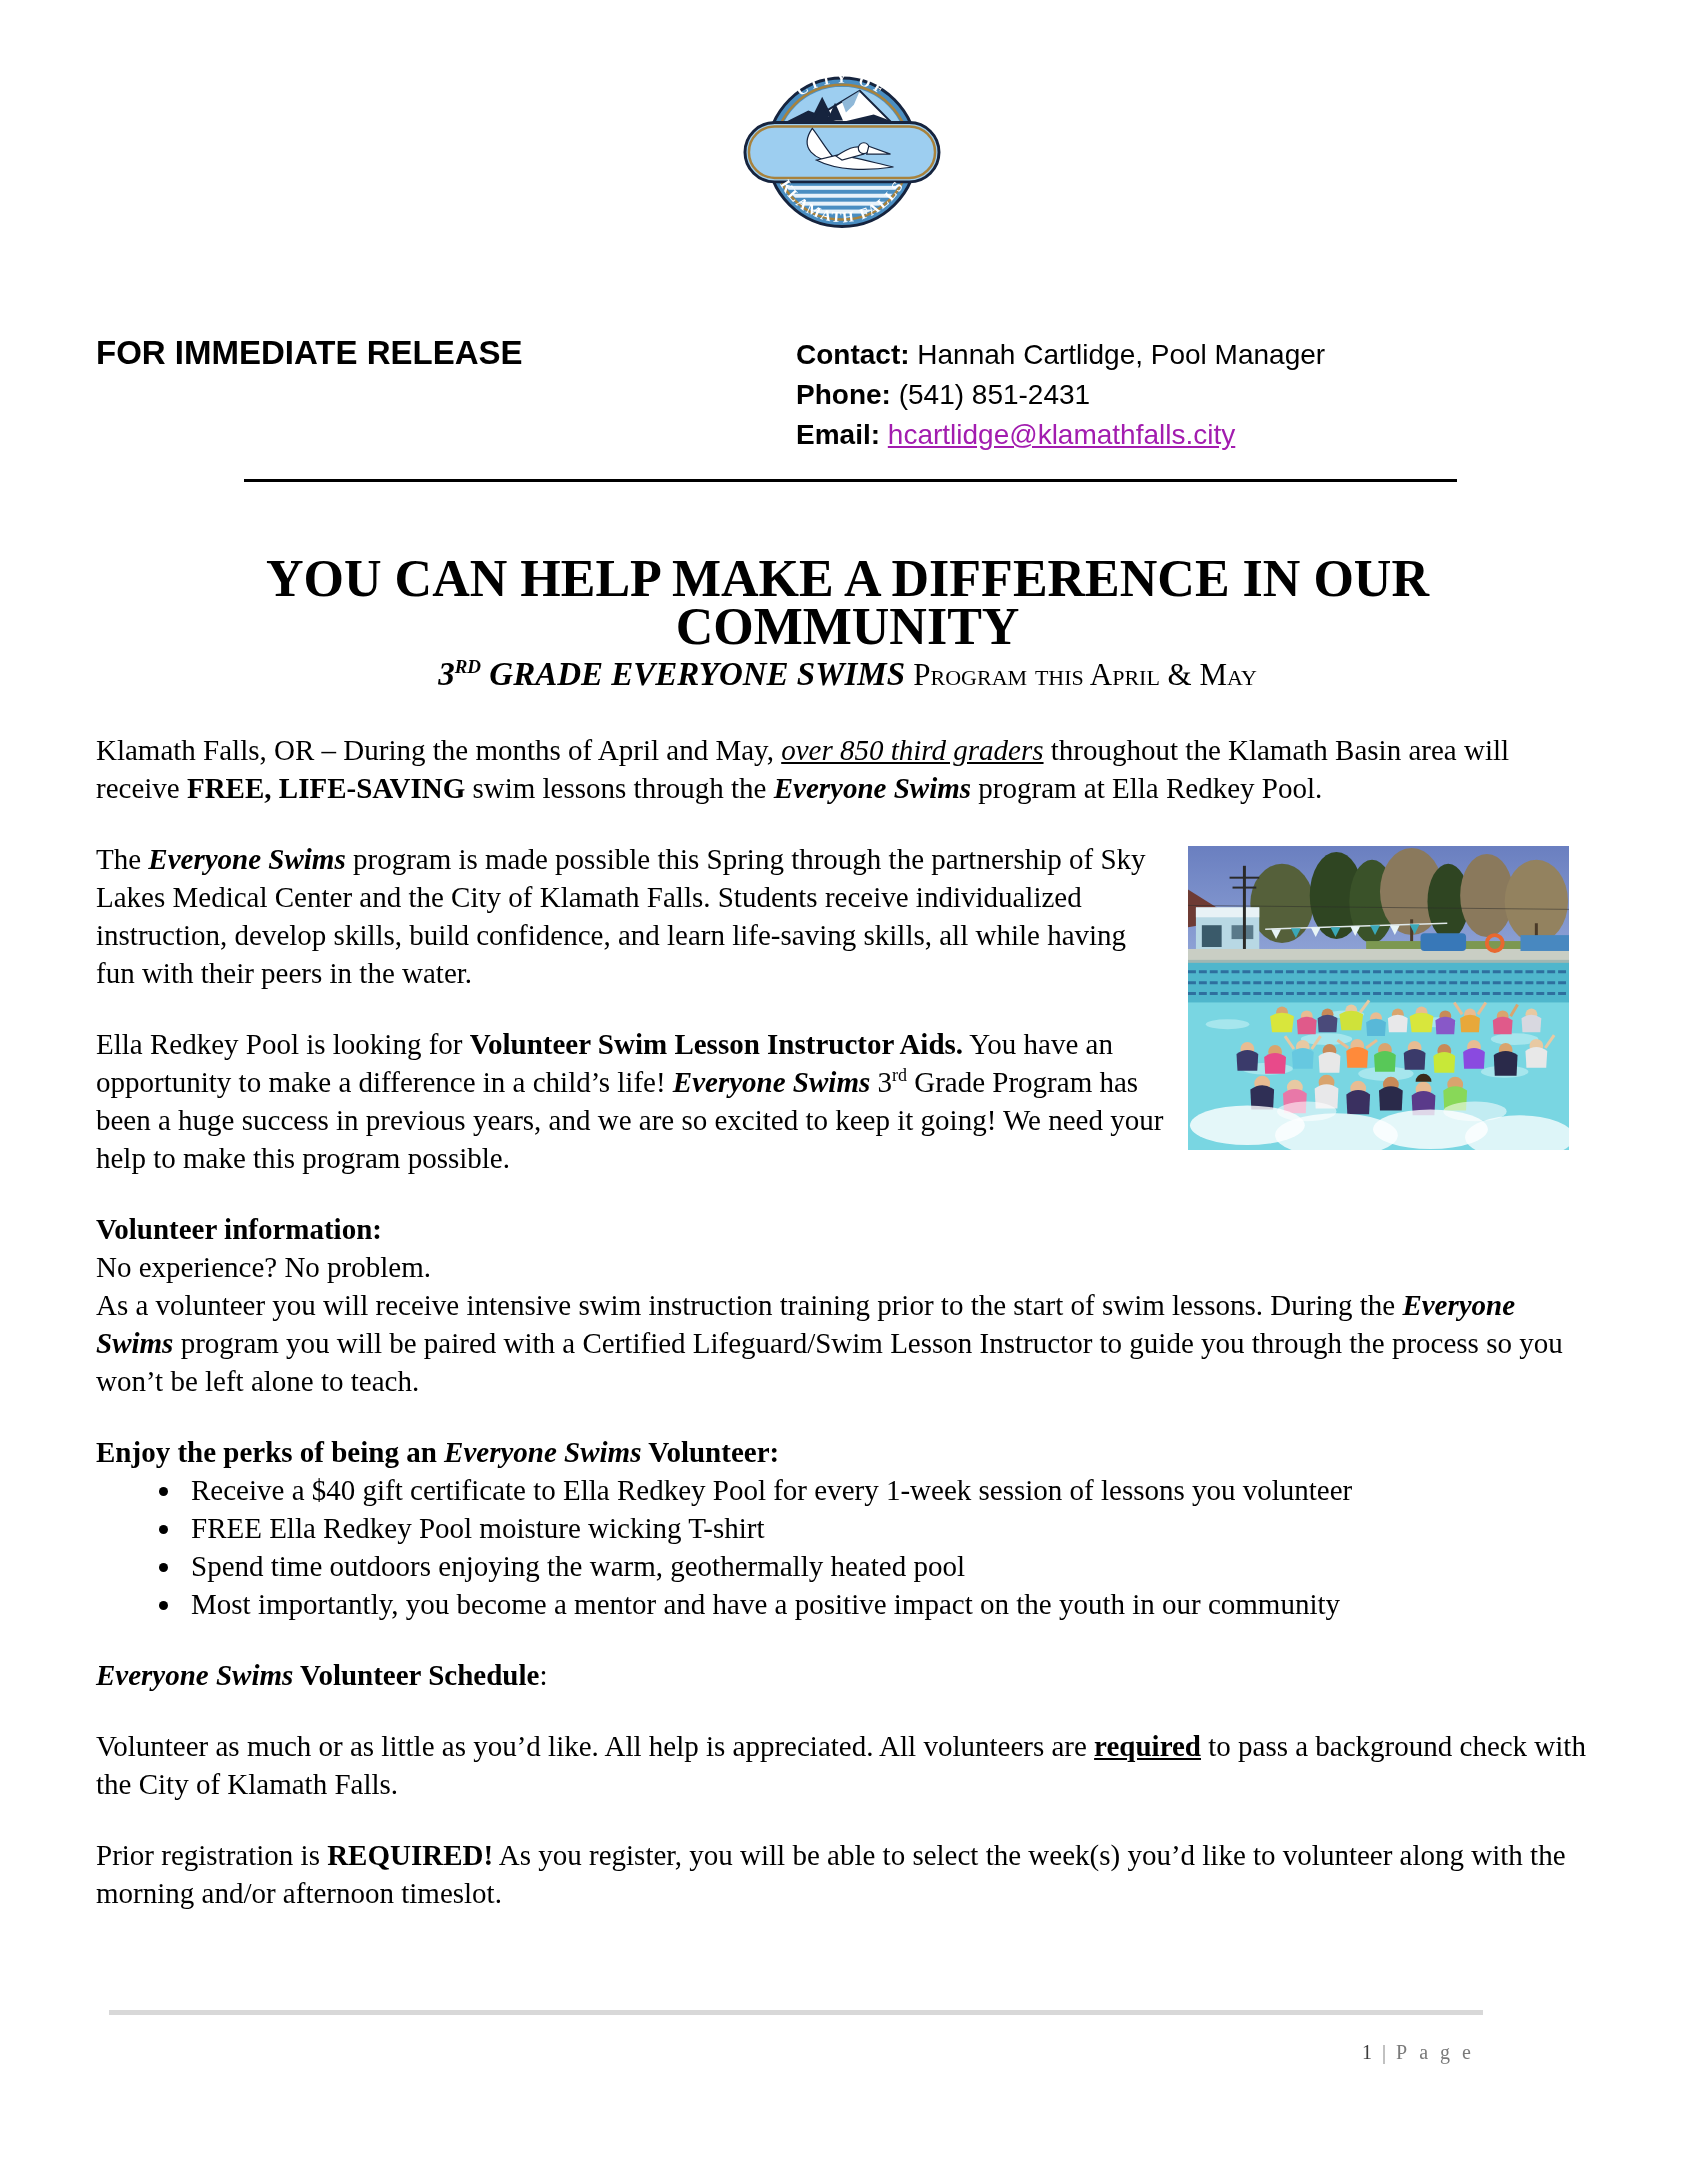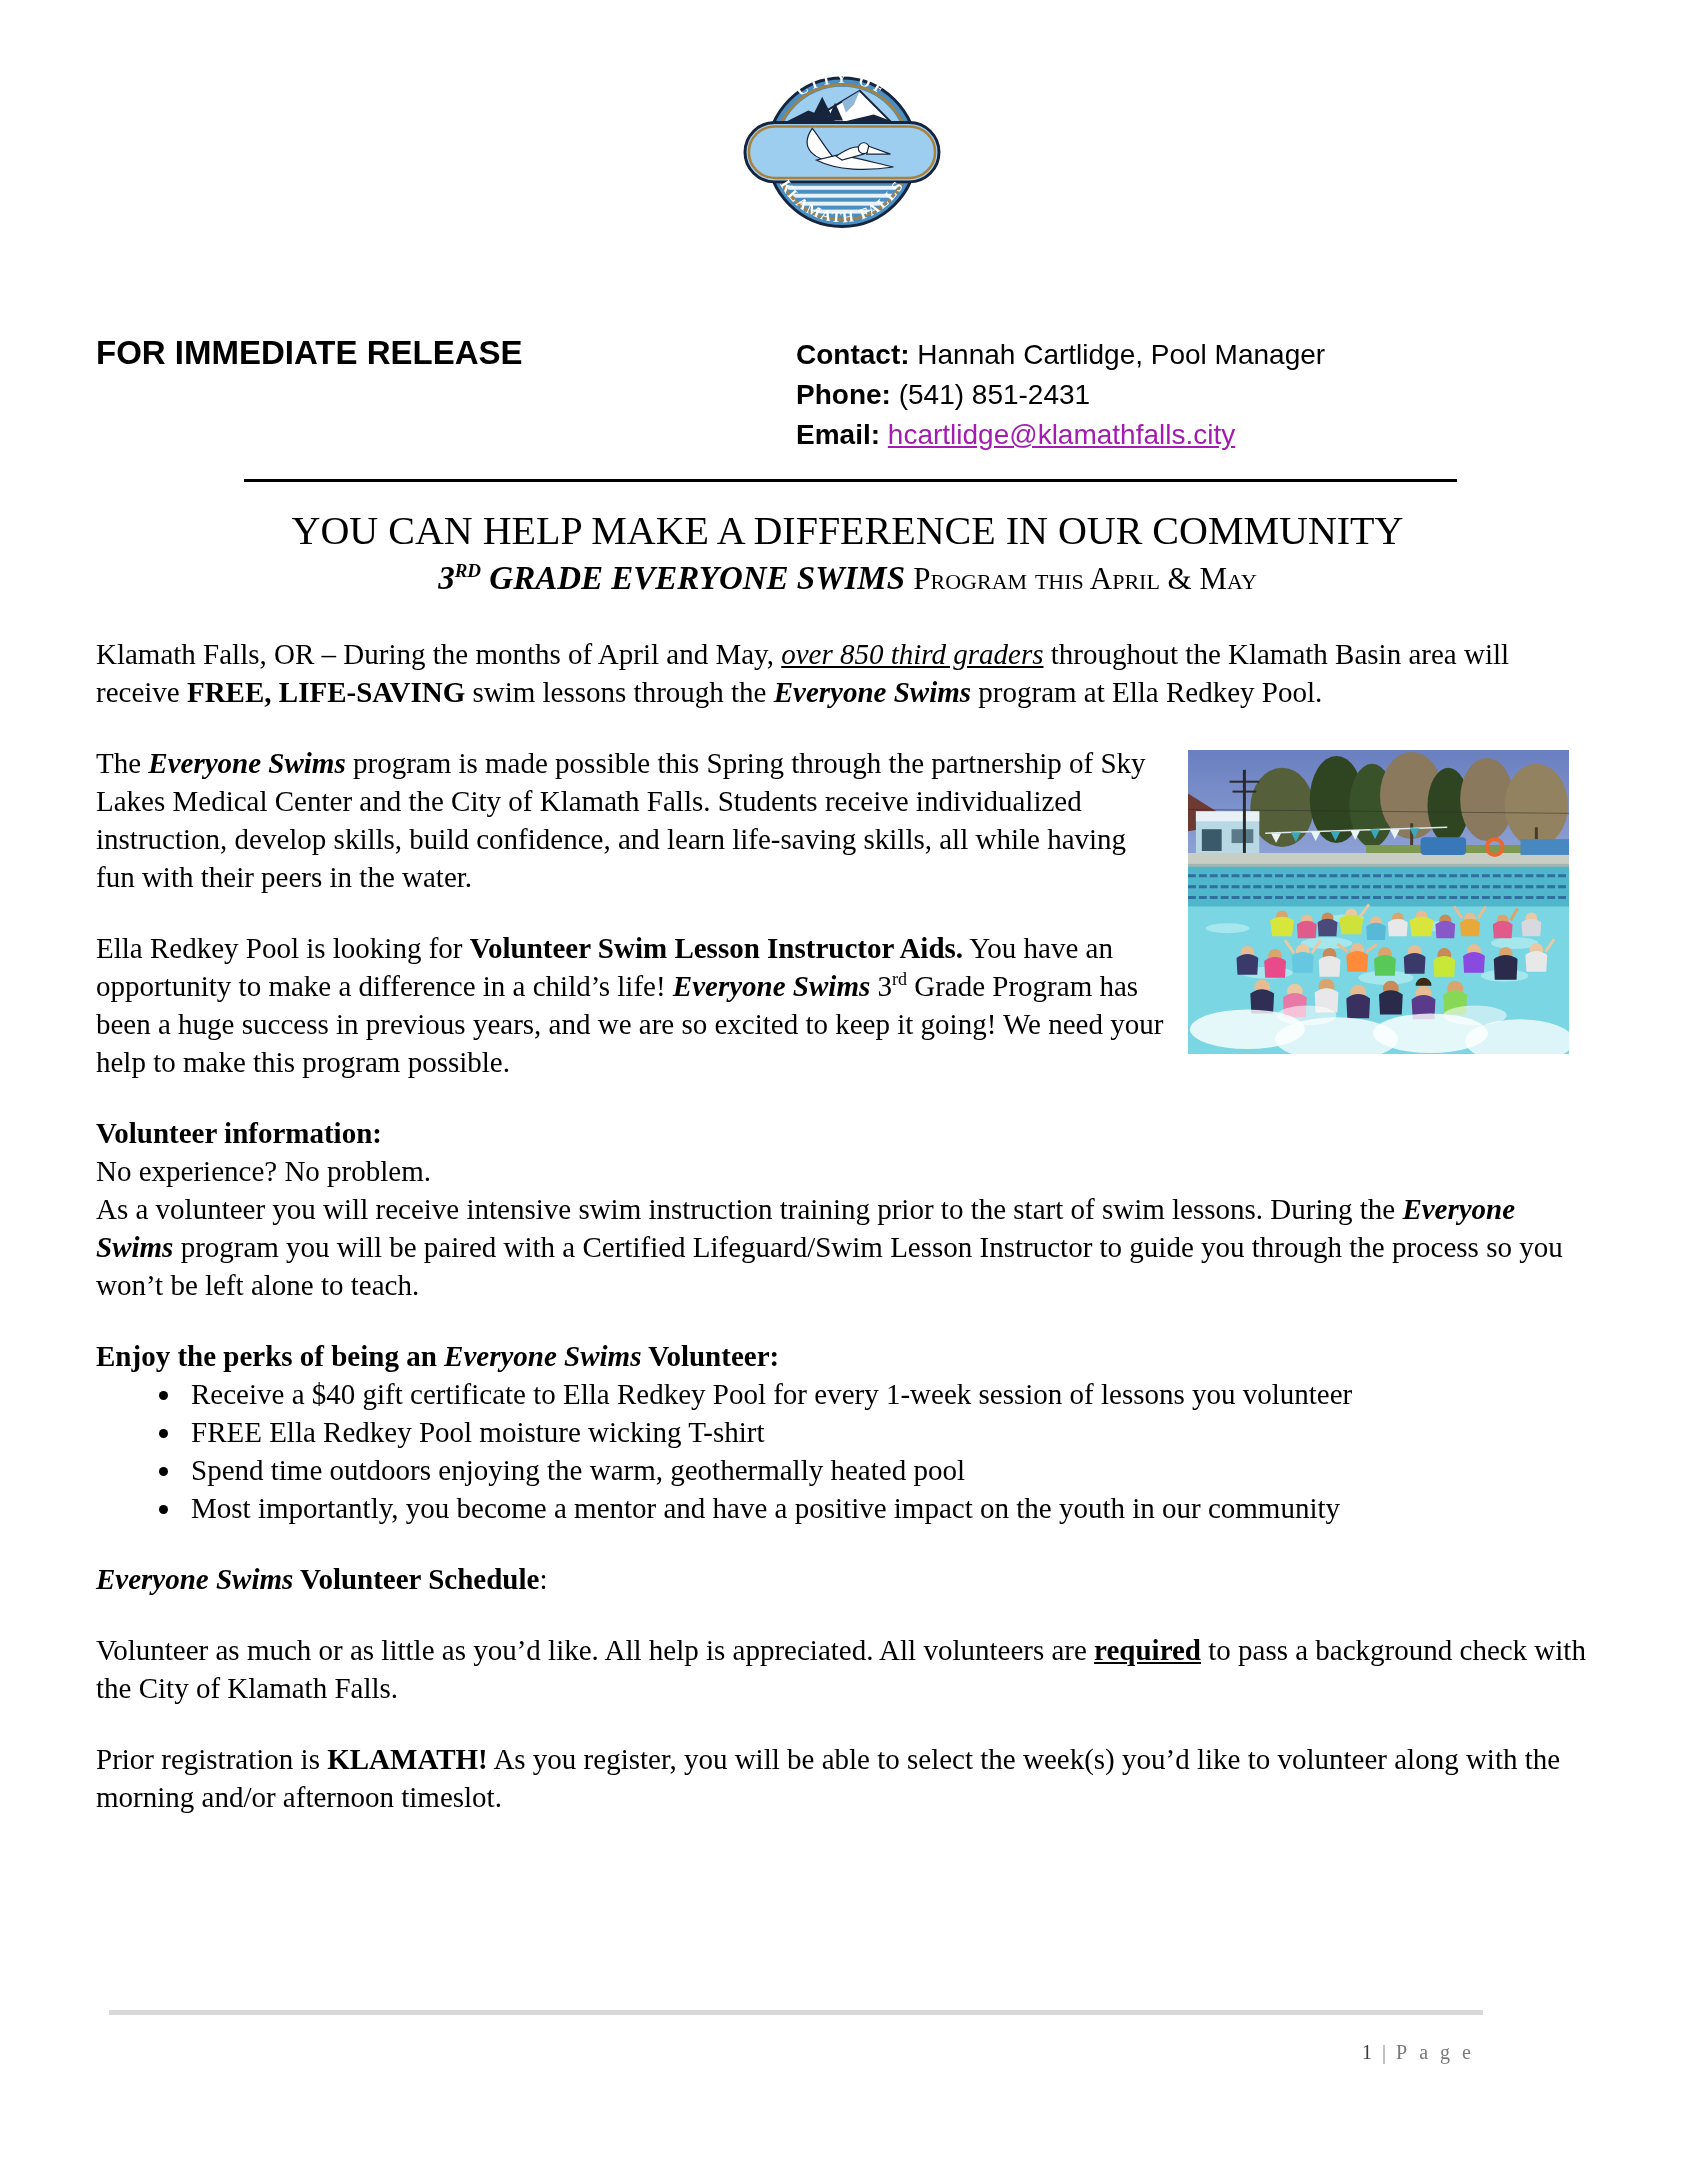--- a/index.html
+++ b/index.html
@@ -22,21 +22,21 @@
   }
   .contact-block .lbl { font-weight:bold; }
   a.email { color:#a21caf; cursor:pointer; }
 
   .top-rule { position:absolute; top:479px; left:244px; width:1213px; height:3px; background:#000; }
 
   
   .content { position:absolute; top:507px; left:96px; width:1503px; }
 
   .headline { text-align:center; }
-  .h1 { font-size:40px; line-height:48px; font-weight:normal; }
+  .h1 { font-size:52px; line-height:48px; font-weight:bold;margin-top:48px; }
   .h2 { font-size:31px; line-height:42px; font-variant:small-caps; }
   .h3 { font-size:31px; line-height:46px; }
   .h3-title { font-weight:bold; font-style:italic; font-size:33px; }
   .h3-title sup { font-size:19px; line-height:0; vertical-align:super; }
   .sc { font-variant:small-caps; }
 
   p.para { margin:33px 0 0 0; }
   .b  { font-weight:bold; }
   .bi { font-weight:bold; font-style:italic; }
   .iu { font-style:italic; text-decoration:underline; }
@@ -388,21 +388,21 @@
 
     <p class="para">
       <span class="bi">Everyone Swims</span><span class="b"> Volunteer Schedule</span><span>:</span>
     </p>
 
     <p class="para">
       <span>Volunteer as much or as little as you’d like. All help is appreciated. All volunteers are </span><span class="bu">required</span><span> to pass a background check with the City of Klamath Falls.</span>
     </p>
 
     <p class="para">
-      <span>Prior registration is </span><span class="b">KLAMATH!</span><span> As you register, you will be able to select the week(s) you’d like to volunteer along with the morning and/or afternoon timeslot.</span>
+      <span>Prior registration is </span><span class="b">REQUIRED!</span><span> As you register, you will be able to select the week(s) you’d like to volunteer along with the morning and/or afternoon timeslot.</span>
     </p>
 
   </div>
 
   <div class="footer-rule"></div>
   <div class="footer-text">
     <span class="pg-num">1</span><span class="pg-sep">|</span><span class="pg-label">Page</span>
   </div>
 
 </div>

